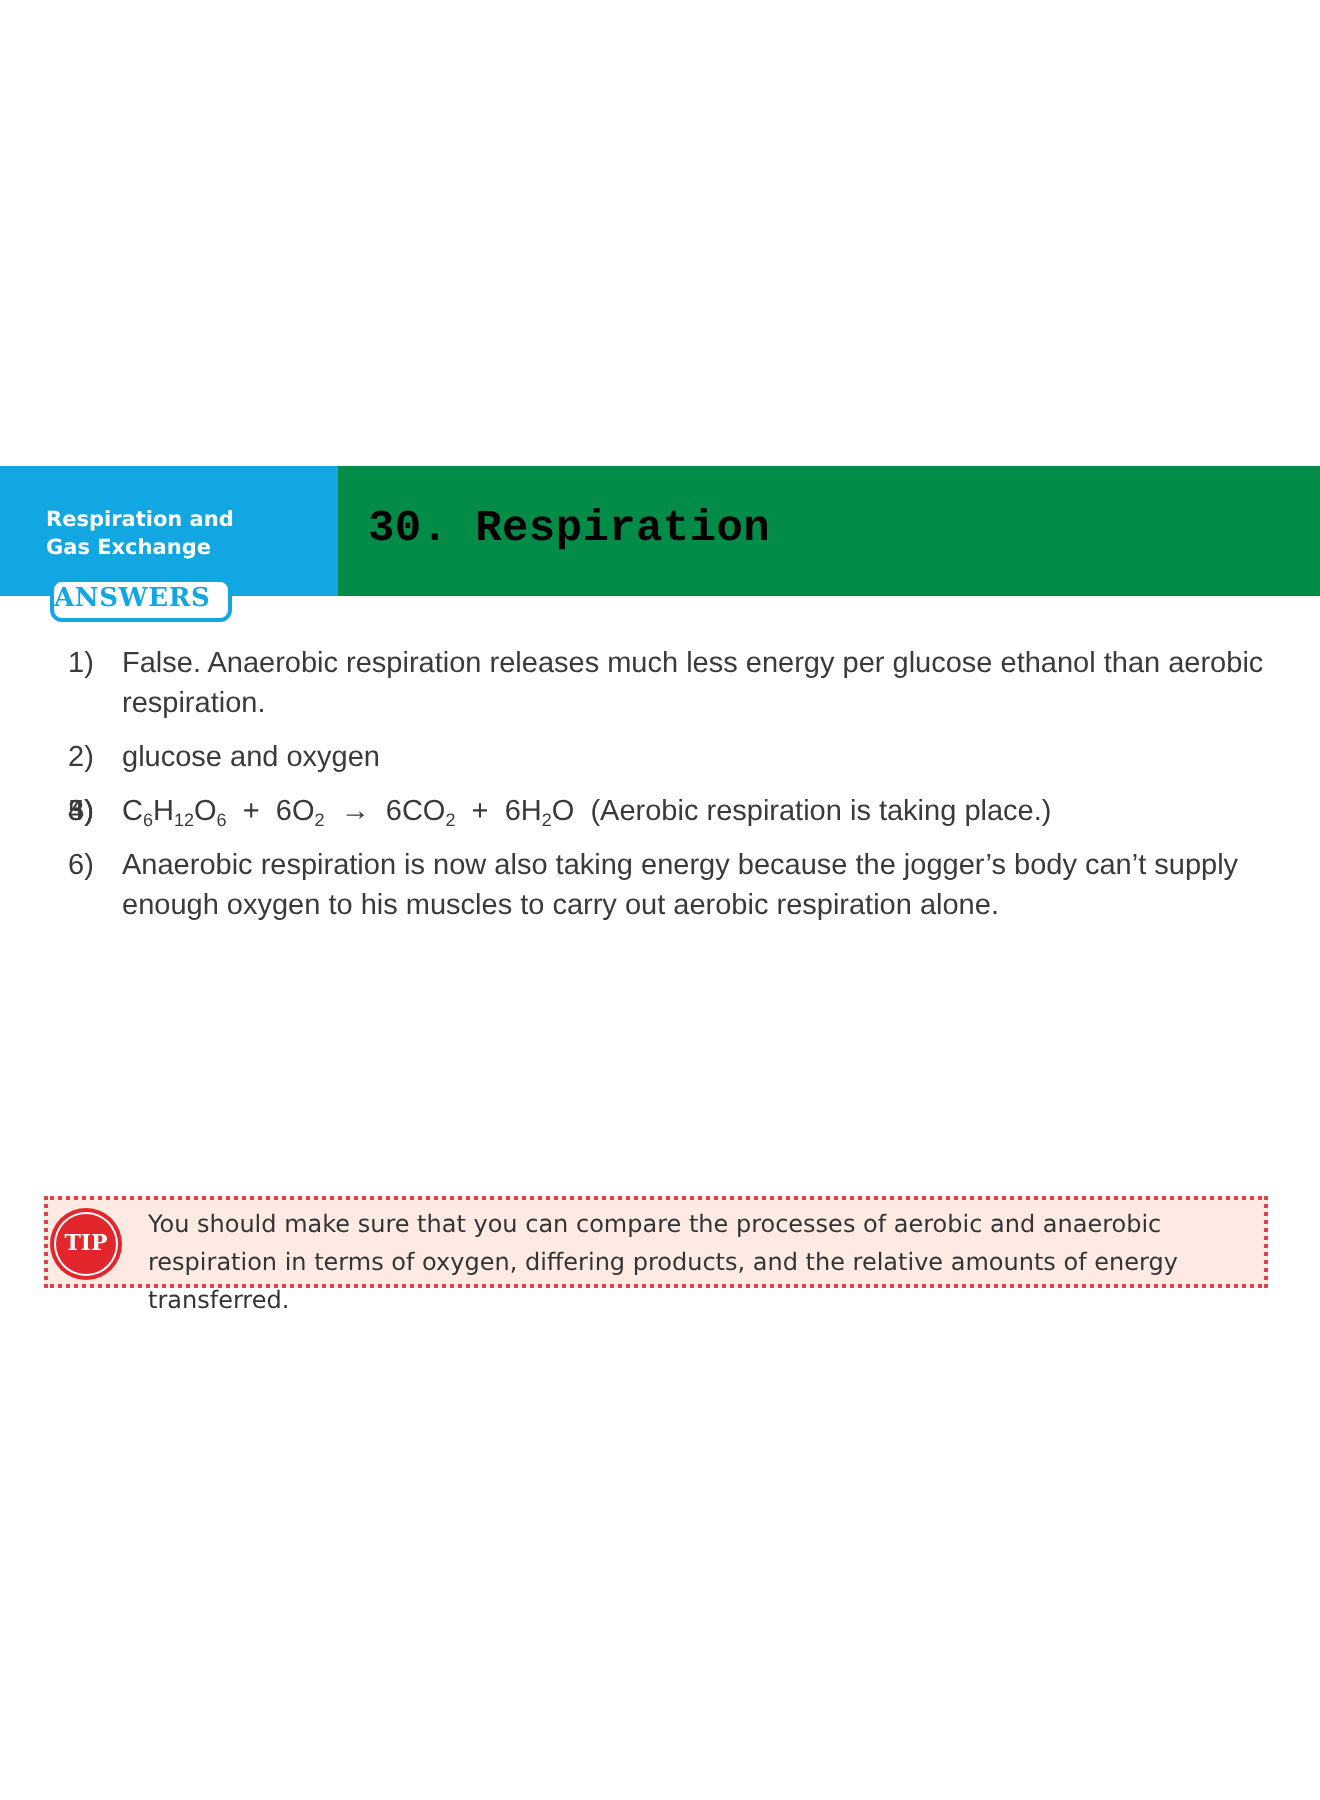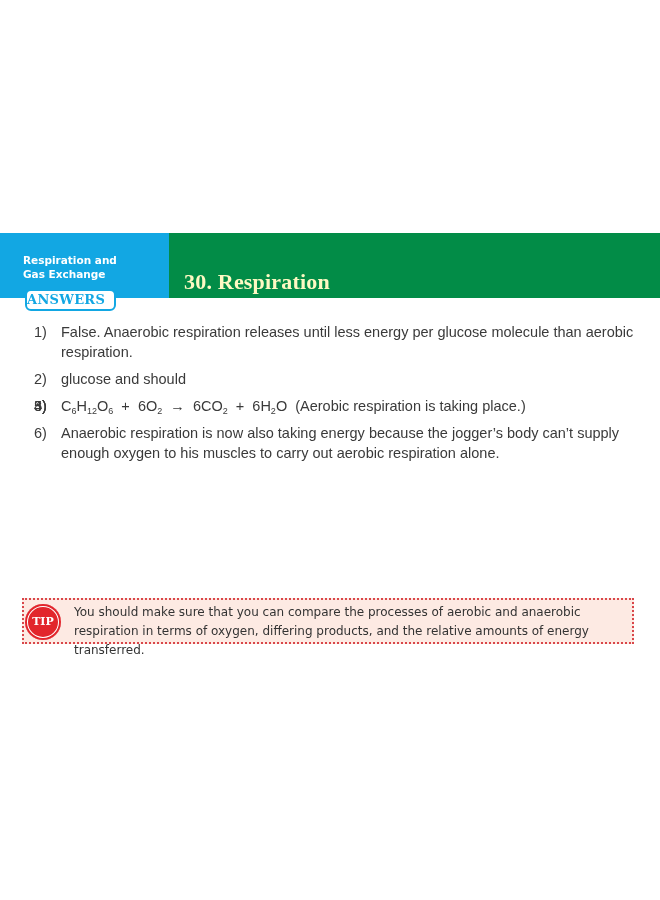--- a/index.html
+++ b/index.html
@@ -13,22 +13,22 @@
   }
   .section-label {
     position: absolute; left: 23px; top: 20px; color: #ffffff;
     font-family: "DejaVu Sans", sans-serif; font-weight: bold; font-size: 10.5px; line-height: 14px;
     white-space: pre-line;
   }
   .title-panel {
     position: absolute; left: 169px; top: 0; width: 491px; height: 65px; background: #028c47;
   }
   .page-title {
-    position: absolute; left: 15px; top: 36px; color: #fef9c3;
-    font-family: Liberation Serif, serif; font-weight: bold; font-size: 22px; line-height: 26px;
+    position: absolute; left: 15px; top: 19px; color: #000000;
+    font-family: Liberation Mono, monospace; font-weight: bold; font-size: 22px; line-height: 26px;
     letter-spacing: 0.2px;
   }
   .answers-badge {
     position: absolute; left: 25px; top: 289px; width: 87px; height: 18px;
     background: #ffffff; border: 2px solid #12a7e3; border-radius: 6px;
     color: #12a7e3; font-family: "DejaVu Serif", serif; font-weight: bold; font-size: 13px;
     line-height: 18px; text-align: left; letter-spacing: 0.3px;
   }
   .answer-list { position: absolute; left: 0; top: 322px; width: 660px; margin: 0; padding: 0; list-style: none; }
   .answer-item {
@@ -64,25 +64,25 @@
   </div>
   <div class="title-panel">
     <div class="page-title">30. Respiration</div>
   </div>
 </div>
 <div class="answers-badge">ANSWERS</div>
 
 <ol class="answer-list">
   <li class="answer-item">
     <span class="answer-num">1)</span>
-    <span class="answer-text">False.  Anaerobic respiration releases until less energy per glucose molecule than aerobic respiration.</span>
+    <span class="answer-text">False.  Anaerobic respiration releases much less energy per glucose ethanol than aerobic respiration.</span>
   </li>
   <li class="answer-item">
     <span class="answer-num">2)</span>
-    <span class="answer-text">glucose and should</span>
+    <span class="answer-text">glucose and oxygen</span>
   </li>
   <li class="answer-item">
     <span class="answer-num">3)</span>
   </li>
   <li class="answer-item">
     <span class="answer-num">4)</span>
   </li>
   <li class="answer-item">
     <span class="answer-num">5)</span>
     <span class="answer-text formula"><span>C</span><sub>6</sub><span>H</span><sub>12</sub><span>O</span><sub>6</sub>&nbsp; <span>+</span>&nbsp; <span>6O</span><sub>2</sub>&nbsp; <span>→</span>&nbsp; <span>6CO</span><sub>2</sub>&nbsp; <span>+</span>&nbsp; <span>6H</span><sub>2</sub><span>O</span>&nbsp; <span>(Aerobic respiration is taking place.)</span></span>

